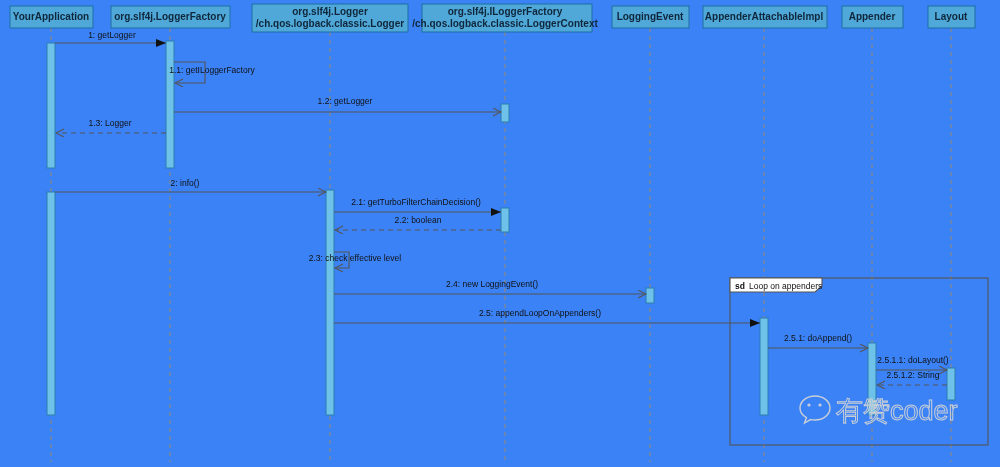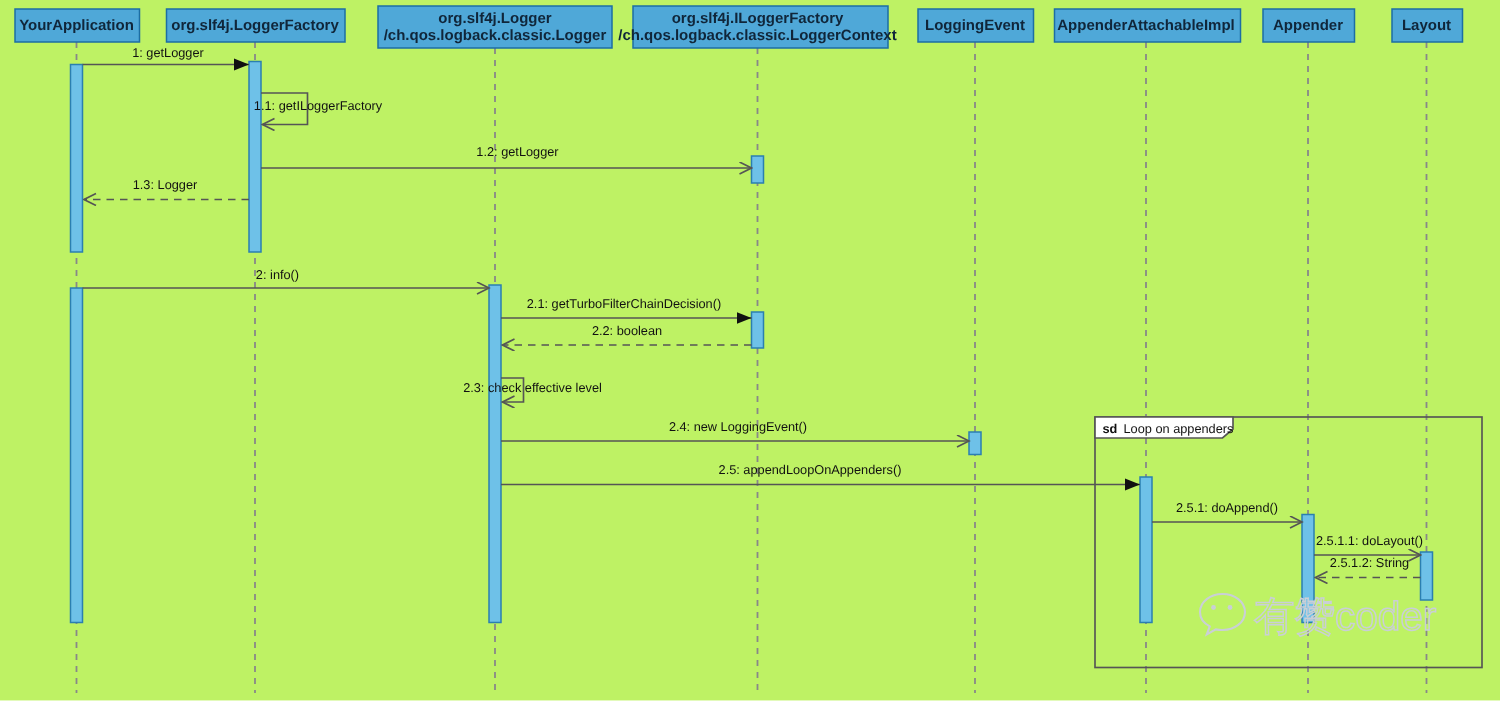--- a/index.html
+++ b/index.html
@@ -10,21 +10,21 @@
   }
   body {
     font-family: "Liberation Sans", "DejaVu Sans", sans-serif;
     color: #1a1a1a;
   }
   #diagram-root {
     position: relative;
     width: 1000px;
     height: 467px;
     overflow: hidden;
-    background: #bef264;
+    background: #3b82f6;
   }
   svg#diagram-svg {
     position: absolute;
     left: 0;
     top: 0;
     width: 1000px;
     height: 467px;
     display: block;
   }
   .lifeline-box-rect {

